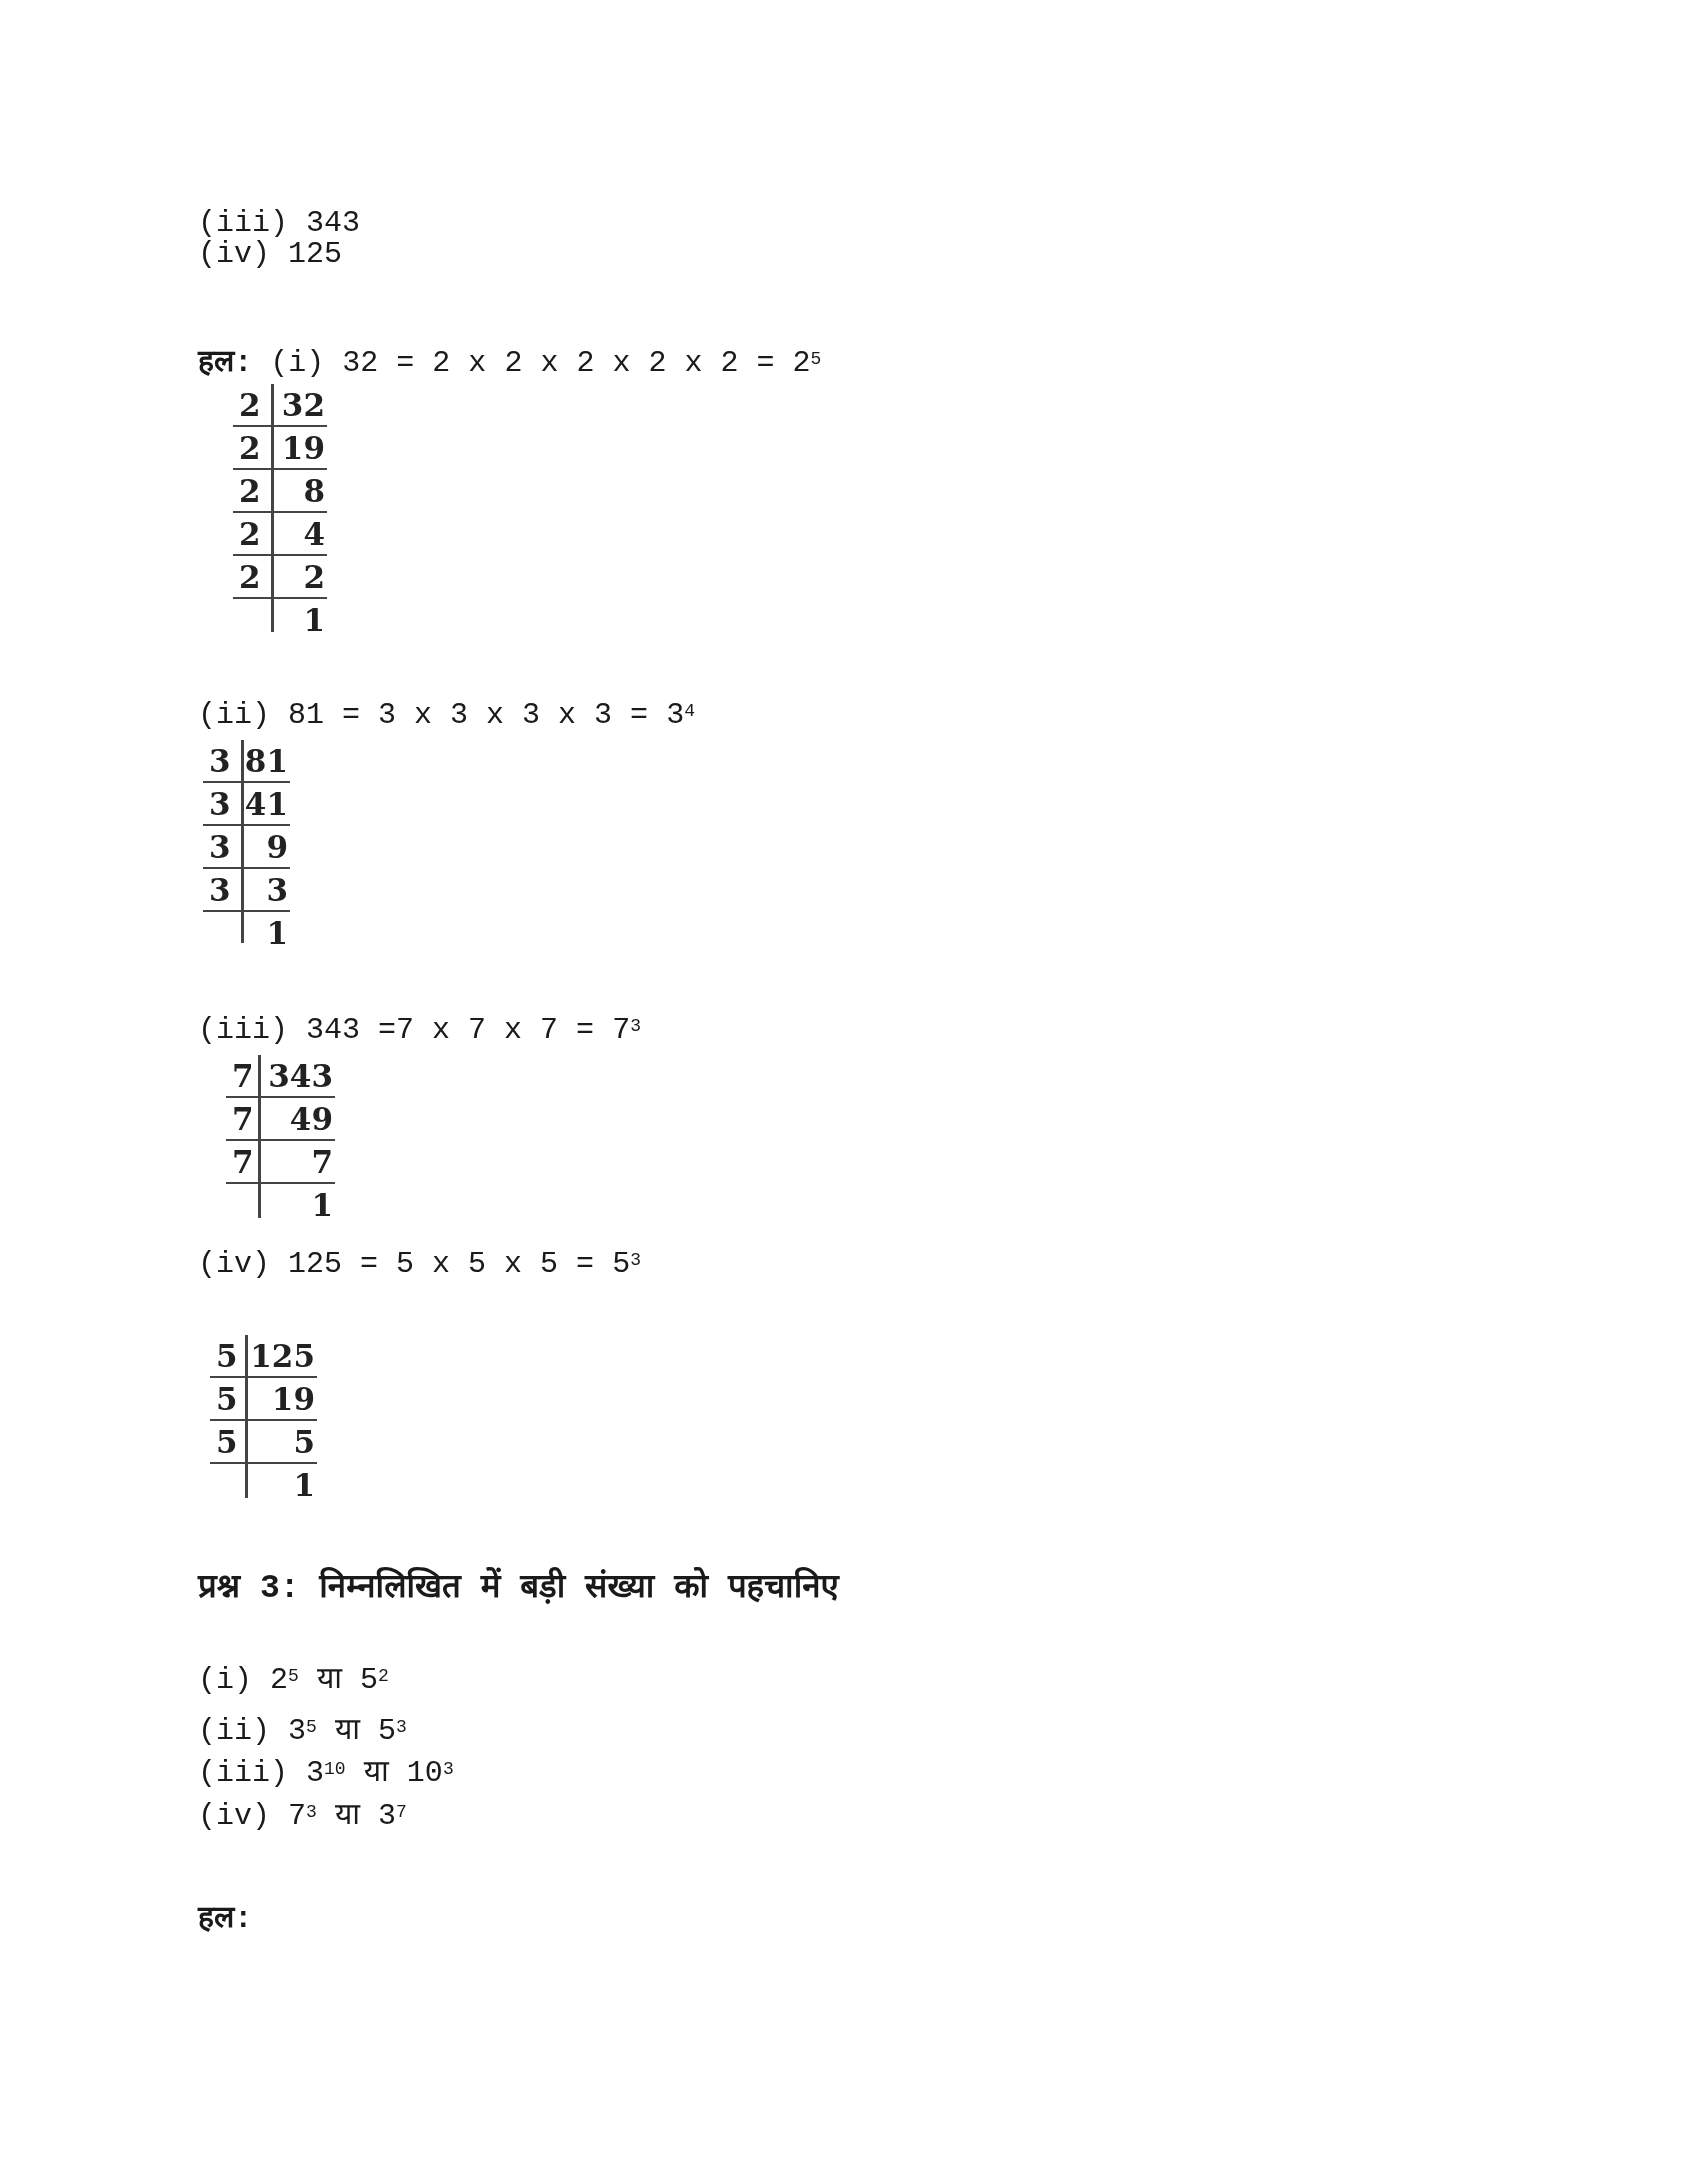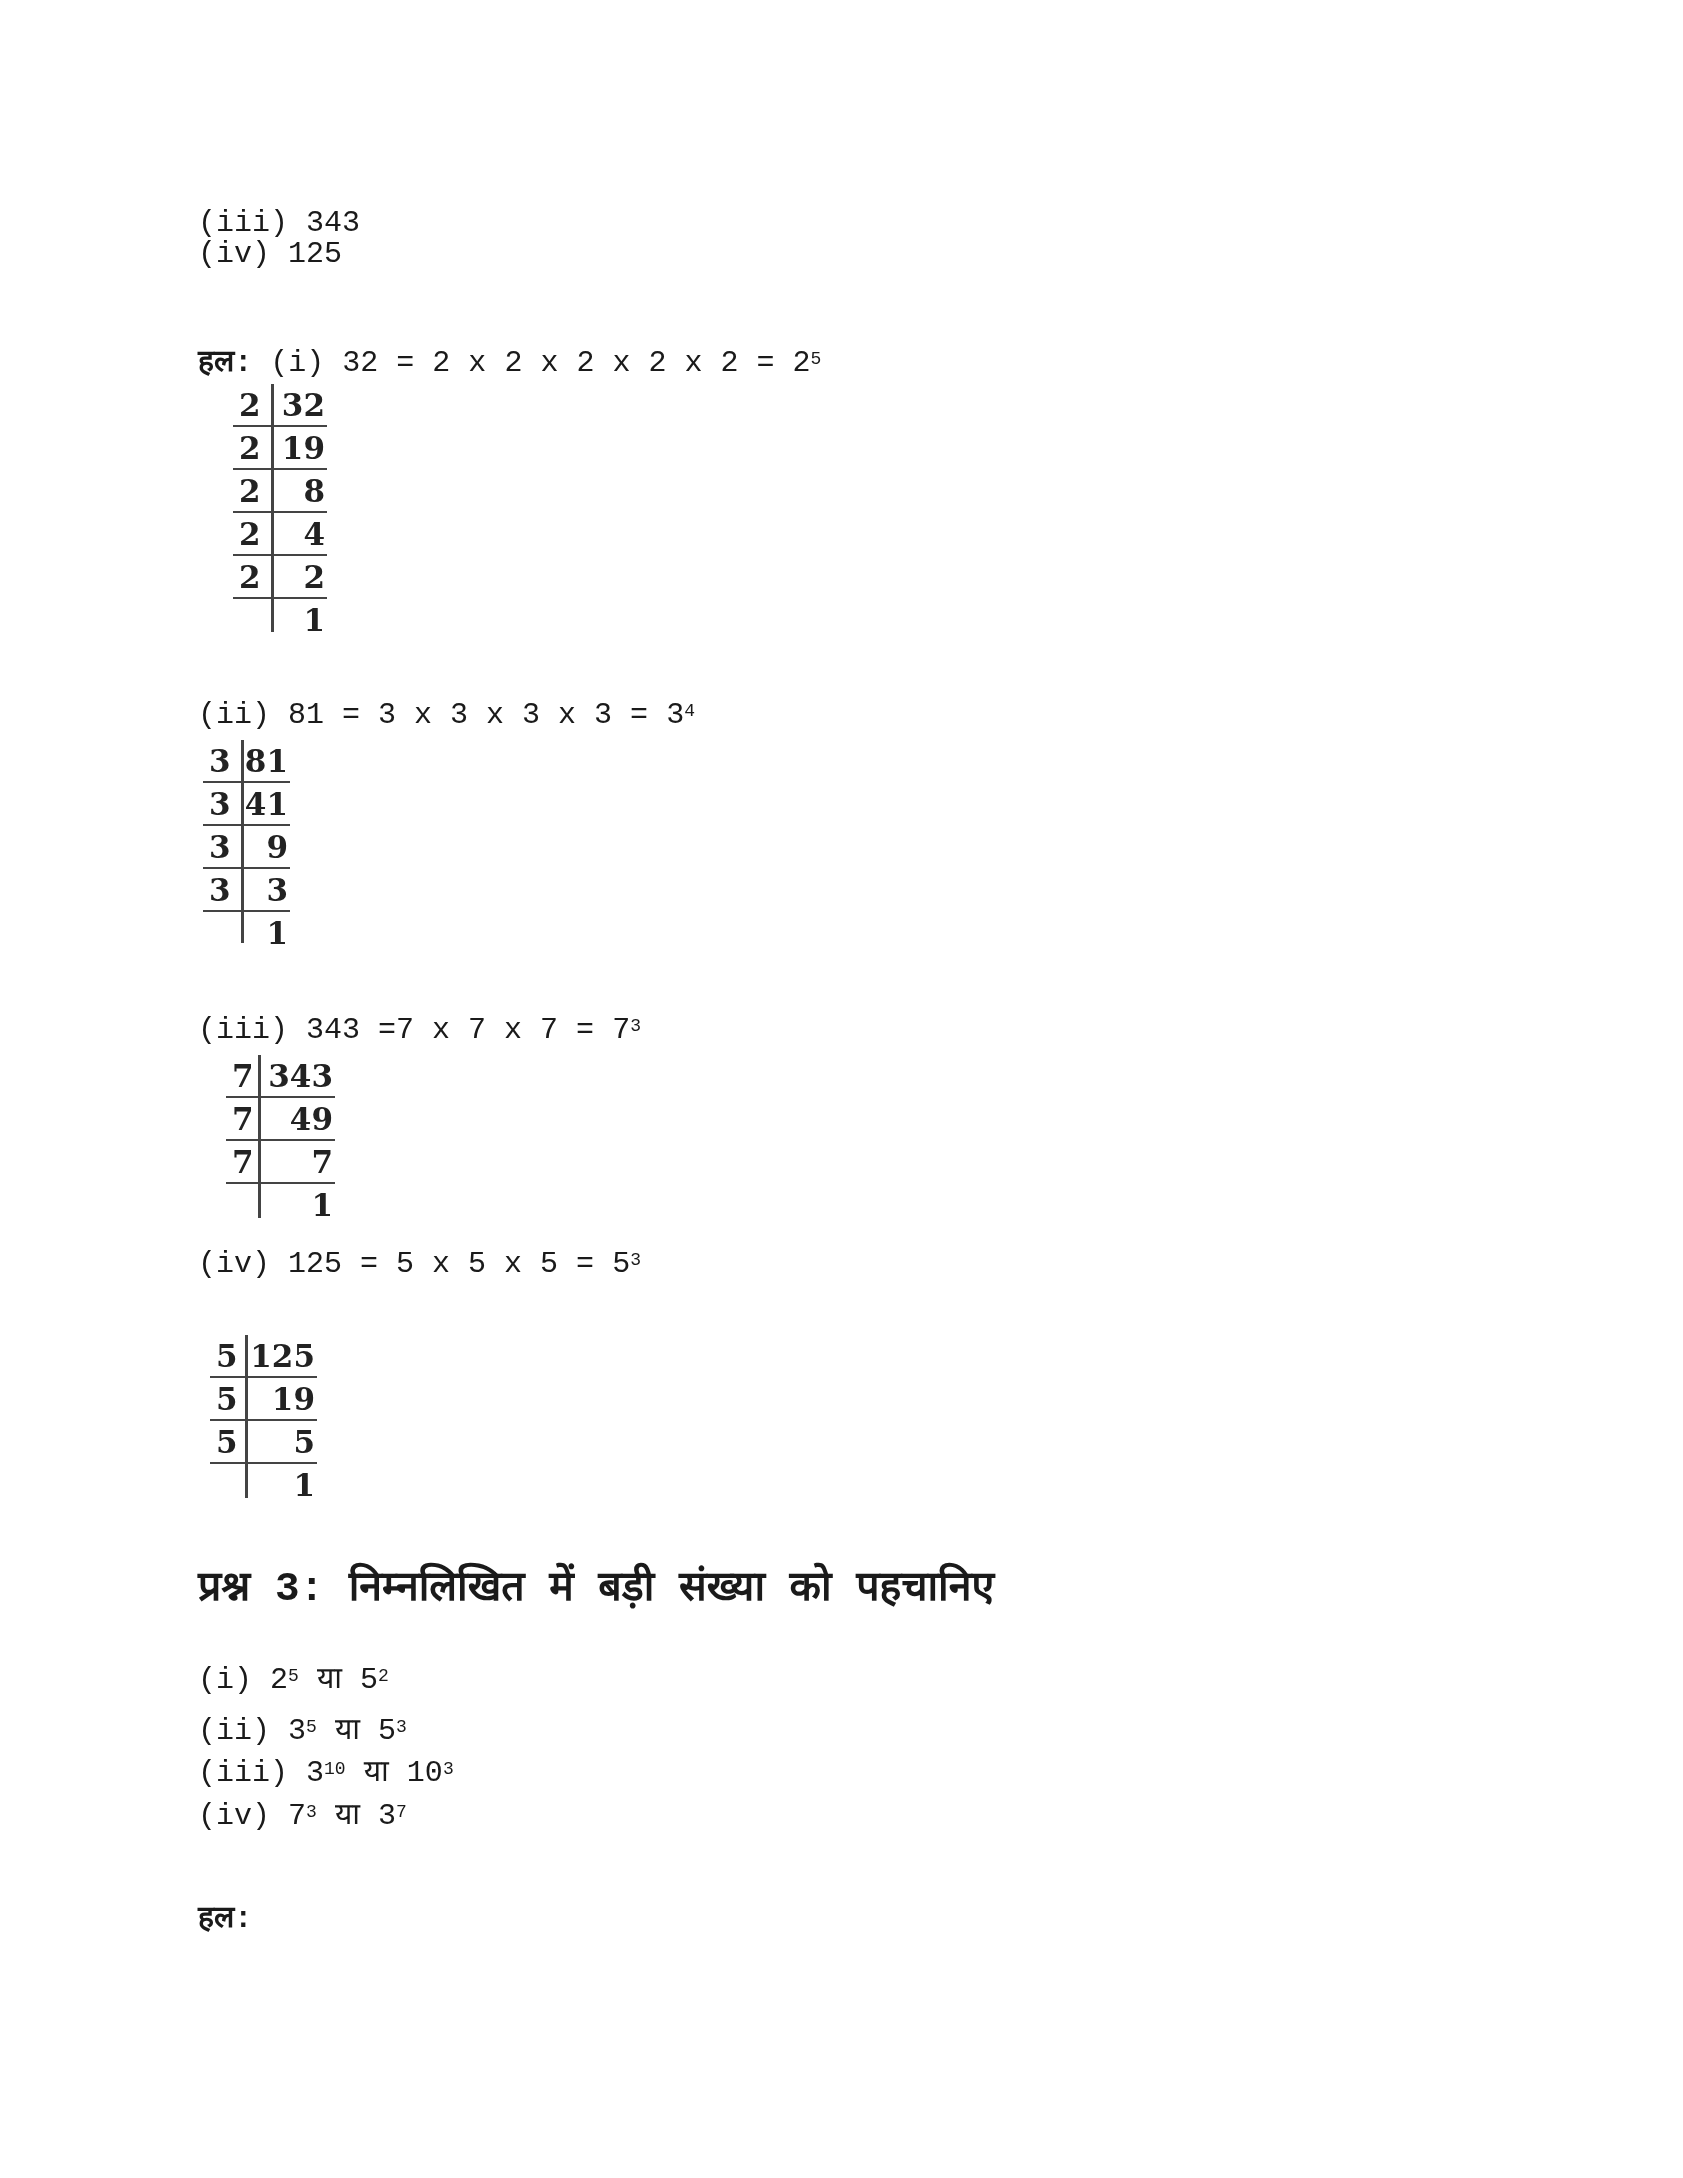--- a/index.html
+++ b/index.html
@@ -1,21 +1,21 @@
 <!DOCTYPE html>
 <html><head>
 <meta charset="utf-8">
 <style>
   html, body { margin: 0; padding: 0; background: #ffffff; }
   body { width: 1683px; height: 2178px; position: relative; overflow: hidden;
          font-family: "DejaVu Sans", "Liberation Sans", sans-serif; color: #1a1a1a; }
   .line { position: absolute; left: 198px; font-size: 30px; line-height: 40px; white-space: nowrap; font-family: Liberation Mono, monospace; }
   .bold { font-weight: bold; }
   sup { font-size: 18px; vertical-align: top; position: relative; top: -4px; }
-  .heading { font-size: 41px; font-weight: bold; }
+  .heading { font-size: 33px; font-weight: bold; }
   .divtable { position: absolute; font-family: "DejaVu Serif", "Liberation Serif", serif;
               font-weight: bold; font-size: 31px; color: #222; }
   .divrow { display: flex; height: 41px; align-items: center; }
   .divisor { width: 40px; text-align: left; padding-left: 6px; box-sizing: border-box; }
   .dividend { text-align: right; padding-right: 2px; box-sizing: border-box; }
   .rowline { border-bottom: 2.5px solid #444; }
   .vline { position: absolute; top: 0; width: 2.5px; background: #444; }
 </style>
 </head>
 <body>

